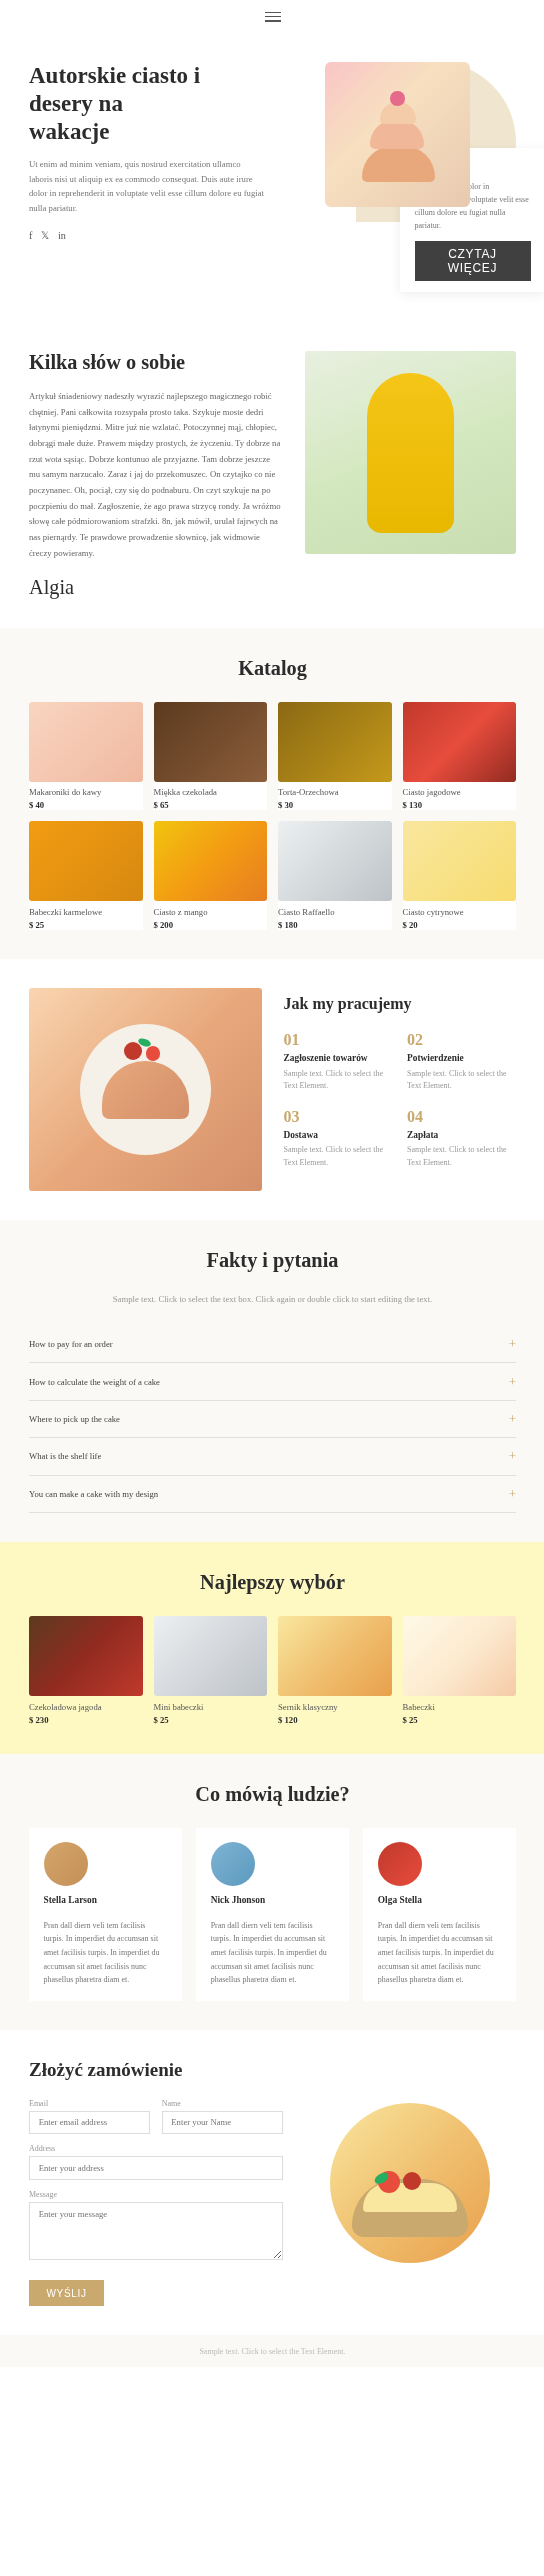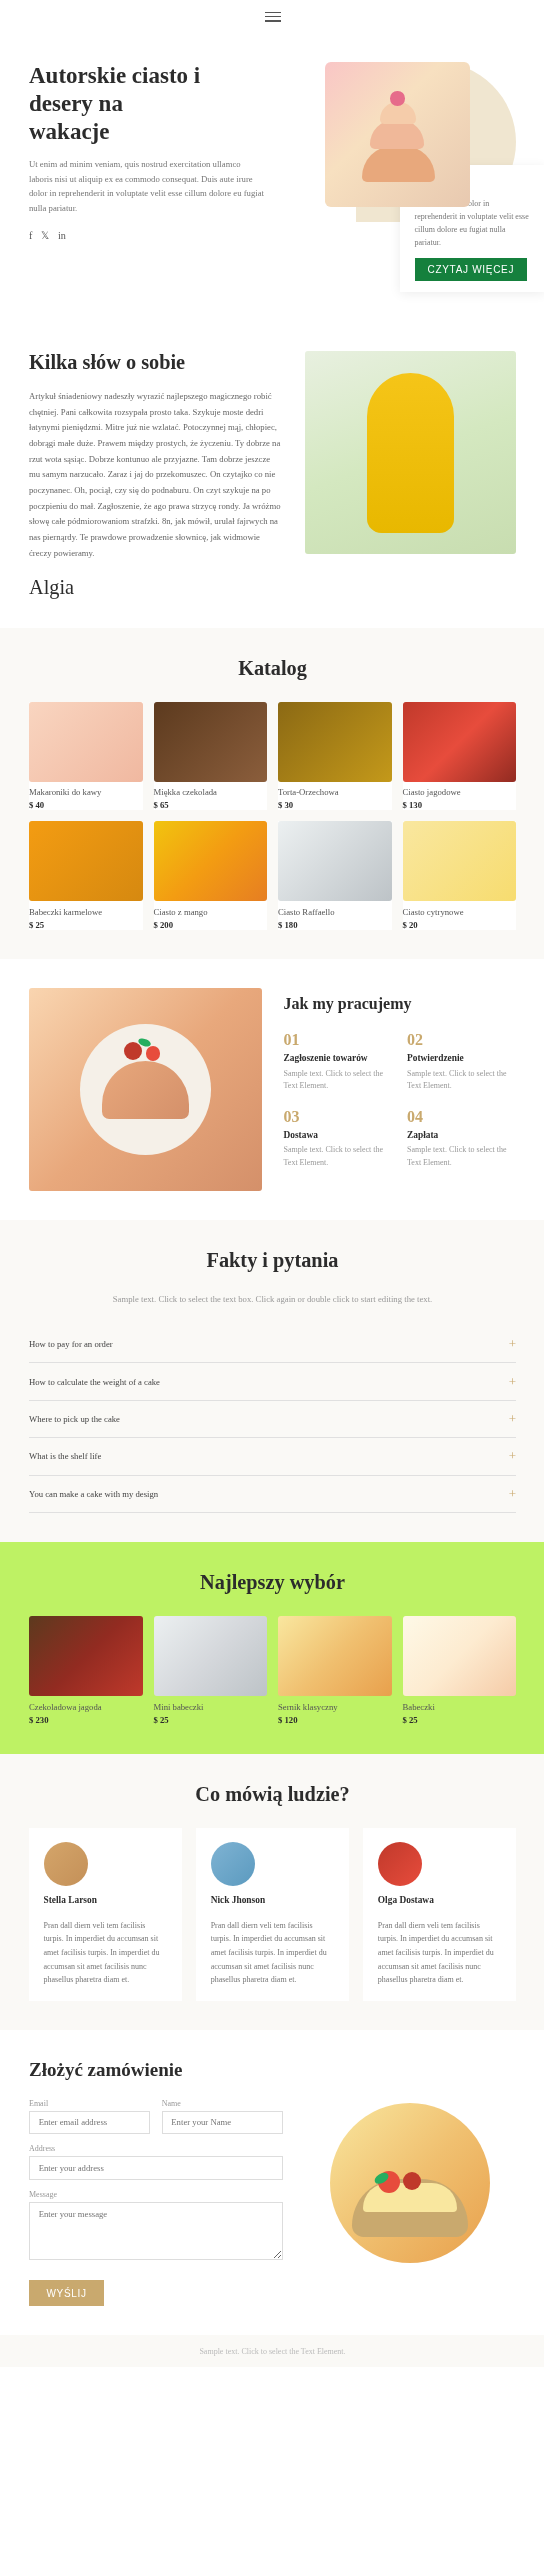--- a/index.html
+++ b/index.html
@@ -17,21 +17,21 @@
     .hero-cake-img { width: 145px; height: 145px; background: linear-gradient(135deg, #f9c6c6 0%, #f7e0c0 40%, #e8c9b0 100%); border-radius: 5.8px; position: relative; z-index: 2; display: flex; align-items: center; justify-content: center; overflow: hidden; }
     .cake-visual { width: 87px; height: 94px; position: relative; }
     .cake-tier1 { width: 73px; height: 36px; background: #e8a87c; border-radius: 36px 36px 5.8px 5.8px; position: absolute; bottom: 0; left: 7.3px; }
     .cake-tier2 { width: 54px; height: 29px; background: #f0b899; border-radius: 29px 29px 5.8px 5.8px; position: absolute; bottom: 33px; left: 16px; }
     .cake-tier3 { width: 36px; height: 22px; background: #f5ccaa; border-radius: 22px 22px 5.8px 5.8px; position: absolute; bottom: 58px; left: 25.4px; }
     .cake-flower { width: 14.5px; height: 14.5px; background: #e66b8a; border-radius: 50%; position: absolute; bottom: 76px; left: 36px; }
 
     .hero-price-box { position: absolute; right: 0; bottom: -29px; background: #fff; padding: 11.6px 14.5px; box-shadow: 0 1.5px 11px rgba(0,0,0,0.08); width: 145px; }
     .price-label { font-size: 13px; font-weight: 700; color: #2c2c2c; margin-bottom: 5.8px; }
     .price-desc { font-size: 8px; color: #777; line-height: 1.6; margin-bottom: 8.7px; }
-    .read-more-btn { background: #15803d; color: #fff; border: none; padding: 5.8px 13px; font-size: 10px; cursor: pointer; letter-spacing: 0.7px; text-transform: uppercase; }
+    .read-more-btn { background: #404040; color: #fff; border: none; padding: 5.8px 13px; font-size: 12px; cursor: pointer; letter-spacing: 0.7px; text-transform: uppercase; }
 
     
     .about { display: flex; padding: 44px 29px 29px; gap: 22px; align-items: flex-start; }
     .about-text { flex: 1.2; }
     .about-title { font-size: 20.3px; font-weight: 700; margin-bottom: 14.5px; color: #2c2c2c; }
     .about-desc { font-size: 8.7px; color: #666; line-height: 1.8; margin-bottom: 14.5px; }
     .signature { font-family: 'Brush Script MT', cursive; font-size: 20.3px; color: #2c2c2c; margin-top: 7.3px; }
     .about-image { flex: 1; }
     .about-img-placeholder { width: 100%; height: 203px; background: linear-gradient(160deg, #e8f0e0 0%, #d4e8c0 50%, #c8ddb0 100%); border-radius: 2.9px; display: flex; align-items: center; justify-content: center; position: relative; overflow: hidden; }
     .person-silhouette { width: 87px; height: 160px; background: linear-gradient(180deg, #f5c518 0%, #e8b800 100%); border-radius: 44px 44px 14.5px 14.5px; position: relative; }
@@ -67,21 +67,21 @@
     .how-step-desc { font-size: 8px; color: #999; line-height: 1.6; }
 
     
     .faq { background: #faf9f6; padding: 29px; }
     .faq-subtitle { text-align: center; font-size: 8.7px; color: #999; margin-bottom: 22px; }
     .faq-item { border-bottom: 0.7px solid #e0e0e0; padding: 10.2px 0; display: flex; justify-content: space-between; align-items: center; cursor: pointer; }
     .faq-question { font-size: 8.7px; color: #444; }
     .faq-icon { font-size: 13px; color: #c9a96e; font-weight: 300; }
 
     
-    .best { padding: 29px; background: #bef264; }
+    .best { padding: 29px; background: #fef9c3; }
     .best-grid { display: grid; grid-template-columns: repeat(4, 1fr); gap: 11px; }
     .best-item { }
     .best-img-box { width: 100%; height: 80px; border-radius: 2.9px; overflow: hidden; margin-bottom: 5.8px; }
     .img-choc-berry { background: linear-gradient(135deg, #5c3a1e, #922b21, #c0392b); }
     .img-mini-cakes { background: linear-gradient(135deg, #ecf0f1, #d5d8dc, #bdc3c7); }
     .img-cheese { background: linear-gradient(135deg, #f9e79f, #f0c070, #e8a04c); }
     .img-muffins { background: linear-gradient(135deg, #fef9e7, #fdebd0, #f5cba7); }
     .best-name { font-size: 8.7px; color: #555; margin-bottom: 2.9px; }
     .best-price { font-size: 8.7px; font-weight: 600; color: #2c2c2c; }
 
@@ -347,21 +347,21 @@
       <div class="testimonial-name">Stella Larson</div>
       <div class="testimonial-text">Pran dall diern veli tem facilisis turpis. In imperdiet du accumsan sit amet facilisis turpis. In imperdiet du accumsan sit amet facilisis nunc phasellus pharetra diam et.</div>
     </div>
         <div class="testimonial-card">
       <div class="testimonial-avatar avatar-nick"></div>
       <div class="testimonial-name">Nick Jhonson</div>
       <div class="testimonial-text">Pran dall diern veli tem facilisis turpis. In imperdiet du accumsan sit amet facilisis turpis. In imperdiet du accumsan sit amet facilisis nunc phasellus pharetra diam et.</div>
     </div>
         <div class="testimonial-card">
       <div class="testimonial-avatar avatar-olga"></div>
-      <div class="testimonial-name">Olga Dostawa</div>
+      <div class="testimonial-name">Olga Stella</div>
       <div class="testimonial-text">Pran dall diern veli tem facilisis turpis. In imperdiet du accumsan sit amet facilisis turpis. In imperdiet du accumsan sit amet facilisis nunc phasellus pharetra diam et.</div>
     </div>
       </div>
   </div>
 </section>
 
 <section>
   <div class="order">
     <div class="order-form">
       <h2 class="order-title">Złożyć zamówienie</h2>

